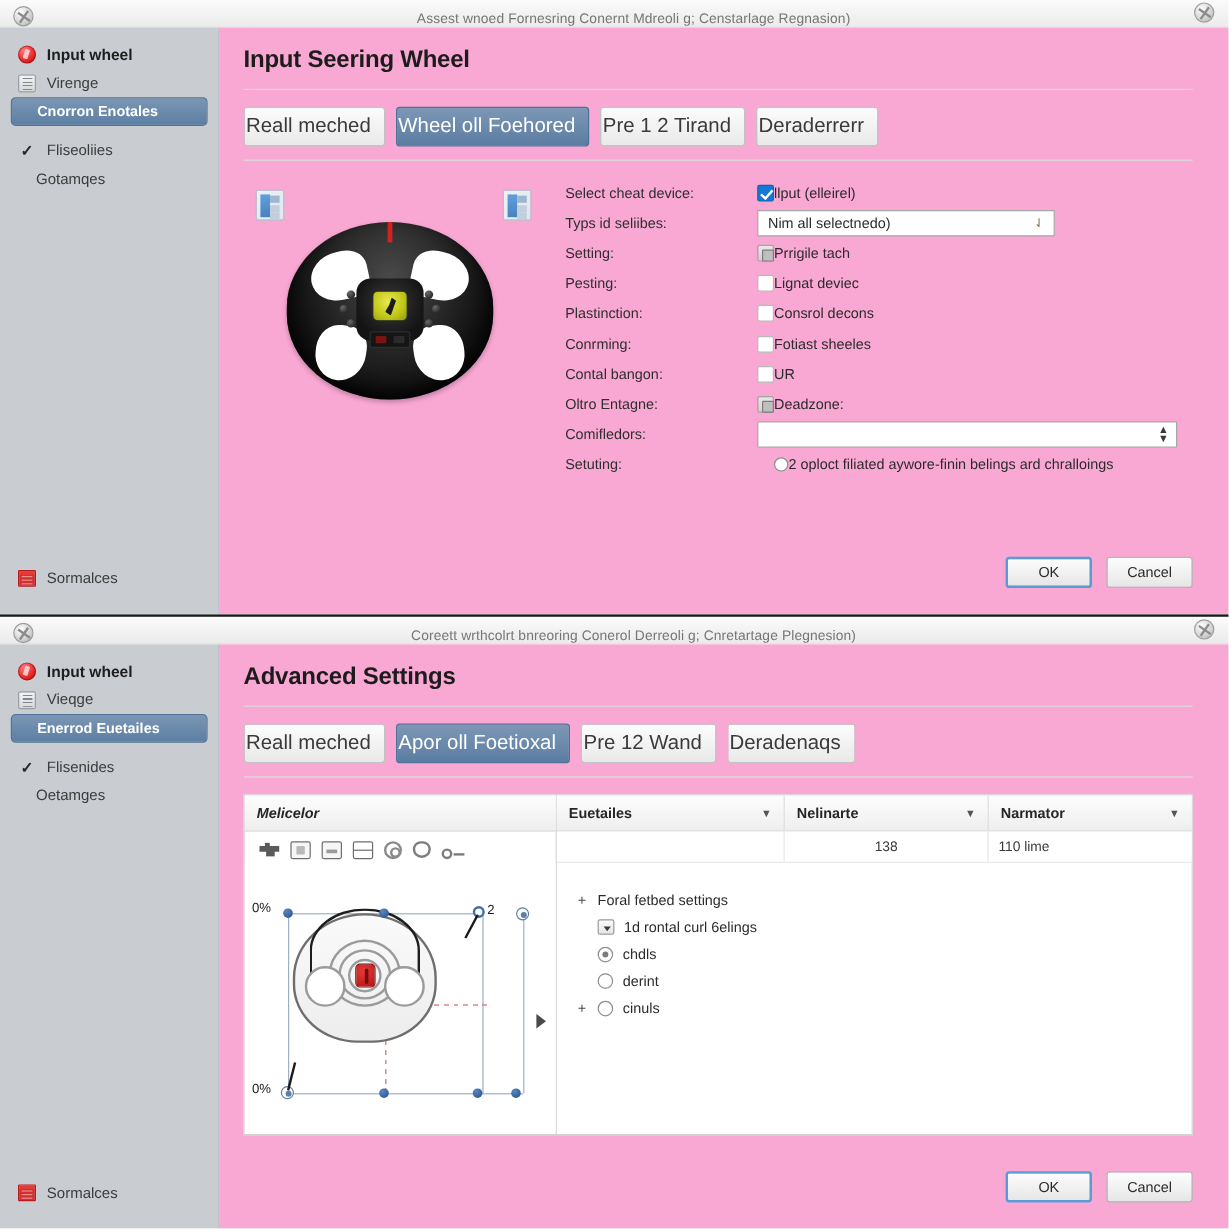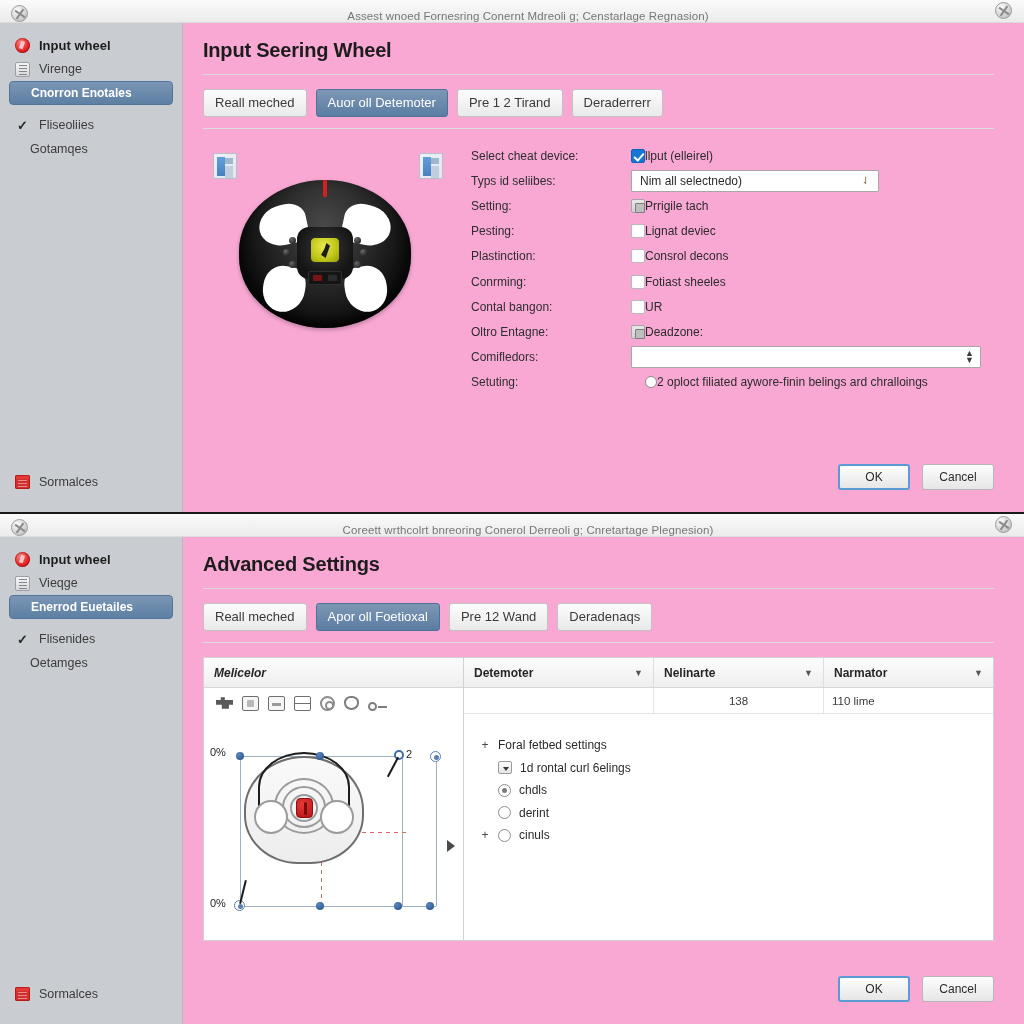--- a/index.html
+++ b/index.html
@@ -100,21 +100,21 @@
   }
   .side-bottom { position: absolute; left: 0; right: 0; bottom: 18px; }
 
   
   .content { flex: 1; background: #f9a8d4; padding: 14px 30px 0 20px; position: relative; }
   .page-title { font-size: 20px; font-weight: bold; color: #1c1c1c; margin: 2px 0 12px 0; letter-spacing: -.2px; }
   .hrule { height: 1px; background: #dadada; margin: 0 0 14px 0; }
 
   .tabrow { display: flex; gap: 9px; margin-bottom: 2px; }
   .tab {
-    font-size: 13px; color: #3a3a3a; padding: 5px 11px 6px 11px;
+    font-size: 17px; color: #3a3a3a; padding: 5px 11px 6px 1px;
     background: linear-gradient(to bottom,#fcfcfc,#e9e9e9);
     border: 1px solid #c3c3c3; border-radius: 3px;
     white-space: nowrap;
   }
   .tab.active {
     background: linear-gradient(to bottom,#7d97b5,#5b7da2);
     border-color: #4f7097; color: #ffffff;
   }
   .tabrule { height: 1px; background: #dcdcdc; margin: 11px 0 0 0; }
 
@@ -372,21 +372,21 @@
           </div>
         </div>
       </div>
 
       <div class="content">
         <div class="page-title">Input Seering Wheel</div>
         <div class="hrule"></div>
 
         <div class="tabrow">
           <div class="tab">Reall meched</div>
-          <div class="tab active">Auor oll Detemoter</div>
+          <div class="tab active">Wheel oll Foehored</div>
           <div class="tab">Pre 1 2 Tirand</div>
           <div class="tab">Deraderrerr</div>
         </div>
         <div class="tabrule"></div>
 
         <div class="form-wrap">
 
           <div class="wheel-pane">
             <div class="thumb t1"></div>
             <div class="thumb t2"></div>
@@ -615,21 +615,21 @@
 
               <div class="lbl2" style="left:202px; top:34px">2</div>
 
               <div class="playtri" style="left:243px; top:126px"></div>
             </div>
           </div>
 
           <div class="panel-right">
             <div class="ph-cols">
               <div class="ph-col" style="width:190px; flex:0 0 190px">
-                <span>Detemoter</span>
+                <span>Euetailes</span>
                 <span class="caret">▼</span>
               </div>
               <div class="ph-col" style="width:170px; flex:0 0 170px">
                 <span>Nelinarte</span>
                 <span class="caret">▼</span>
               </div>
               <div class="ph-col" style="flex:1; border-right:none">
                 <span>Narmator</span>
                 <span class="caret">▼</span>
               </div>

